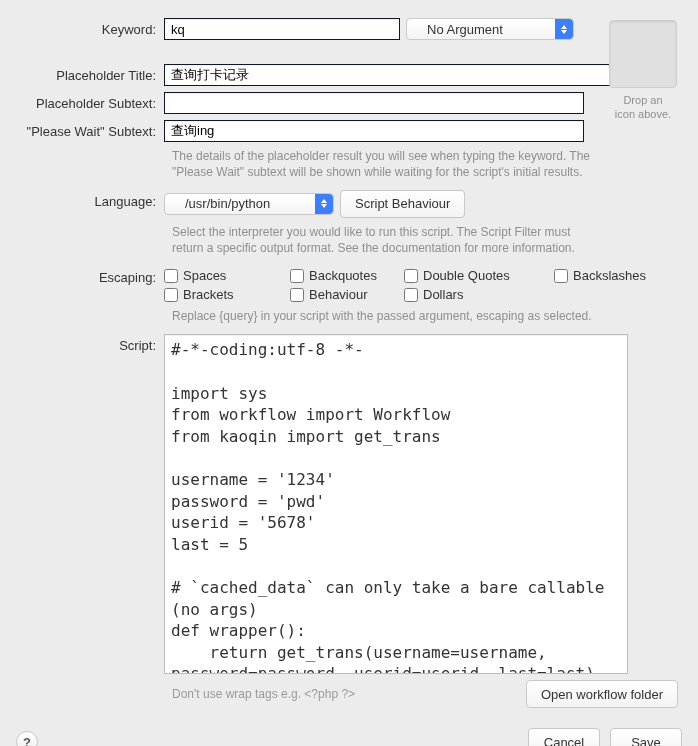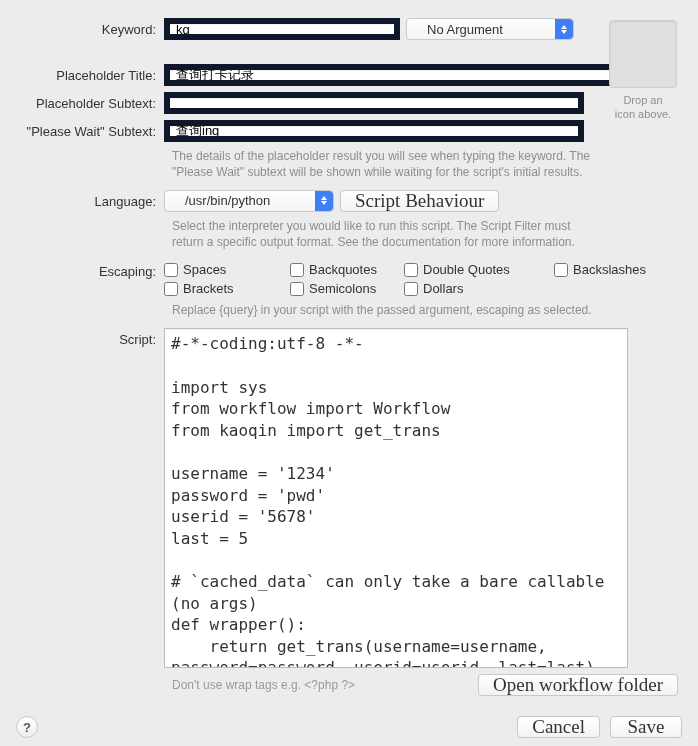--- a/index.html
+++ b/index.html
@@ -36,21 +36,21 @@
     align-items: center;
     gap: 6px;
   }
   .side-col {
     width: 78px;
     flex-shrink: 0;
     margin-left: 8px;
   }
   .text-input {
     height: 22px;
-    border: 6px solid #0f172a;
+    border: 1px solid #0f172a;
     border-radius: 0;
     background: #fff;
     padding: 2px 6px;
     font-size: 13px;
     box-shadow: inset 0 1px 1px rgba(0,0,0,0.06);
   }
   .mac-select {
     height: 22px;
     background: linear-gradient(#ffffff,#f4f4f4);
     border: 1px solid #c9c9c9;
@@ -76,30 +76,29 @@
   .mac-select .caps::before,
   .mac-select .caps::after {
     content: "";
     width: 0; height: 0;
     border-left: 3px solid transparent;
     border-right: 3px solid transparent;
   }
   .mac-select .caps::before { border-bottom: 4px solid #fff; }
   .mac-select .caps::after  { border-top: 4px solid #fff; }
   .mac-button {
-    height: 22px;
+    height: 28px;
     padding: 0 14px;
     background: linear-gradient(#ffffff,#f3f3f3);
     border: 1px solid #c8c8c8;
     border-radius: 4px;
-    font-size: 19px;
+    font-size: 13px;
     display: inline-flex;
     align-items: center;
     cursor: default;
-    font-family: Liberation Serif, serif;
   }
   .hint {
     color: #8f8f8f;
     font-size: 12px;
     line-height: 1.35;
     margin: 2px 0 10px 156px;
     max-width: 430px;
   }
   .icon-well {
     width: 68px;
@@ -266,21 +265,21 @@
               <span>Backslashes</span>
           </label>
         </div>
         <div class="check-row">
           <label class="check-item col-a">
             <input type="checkbox" style="">
               <span>Brackets</span>
           </label>
           <label class="check-item col-b">
             <input type="checkbox" style="">
-              <span>Semicolons</span>
+              <span>Behaviour</span>
           </label>
           <label class="check-item col-c">
             <input type="checkbox" style="">
               <span>Dollars</span>
           </label>
         </div>
       </div>
     </div>
   </div>
 

